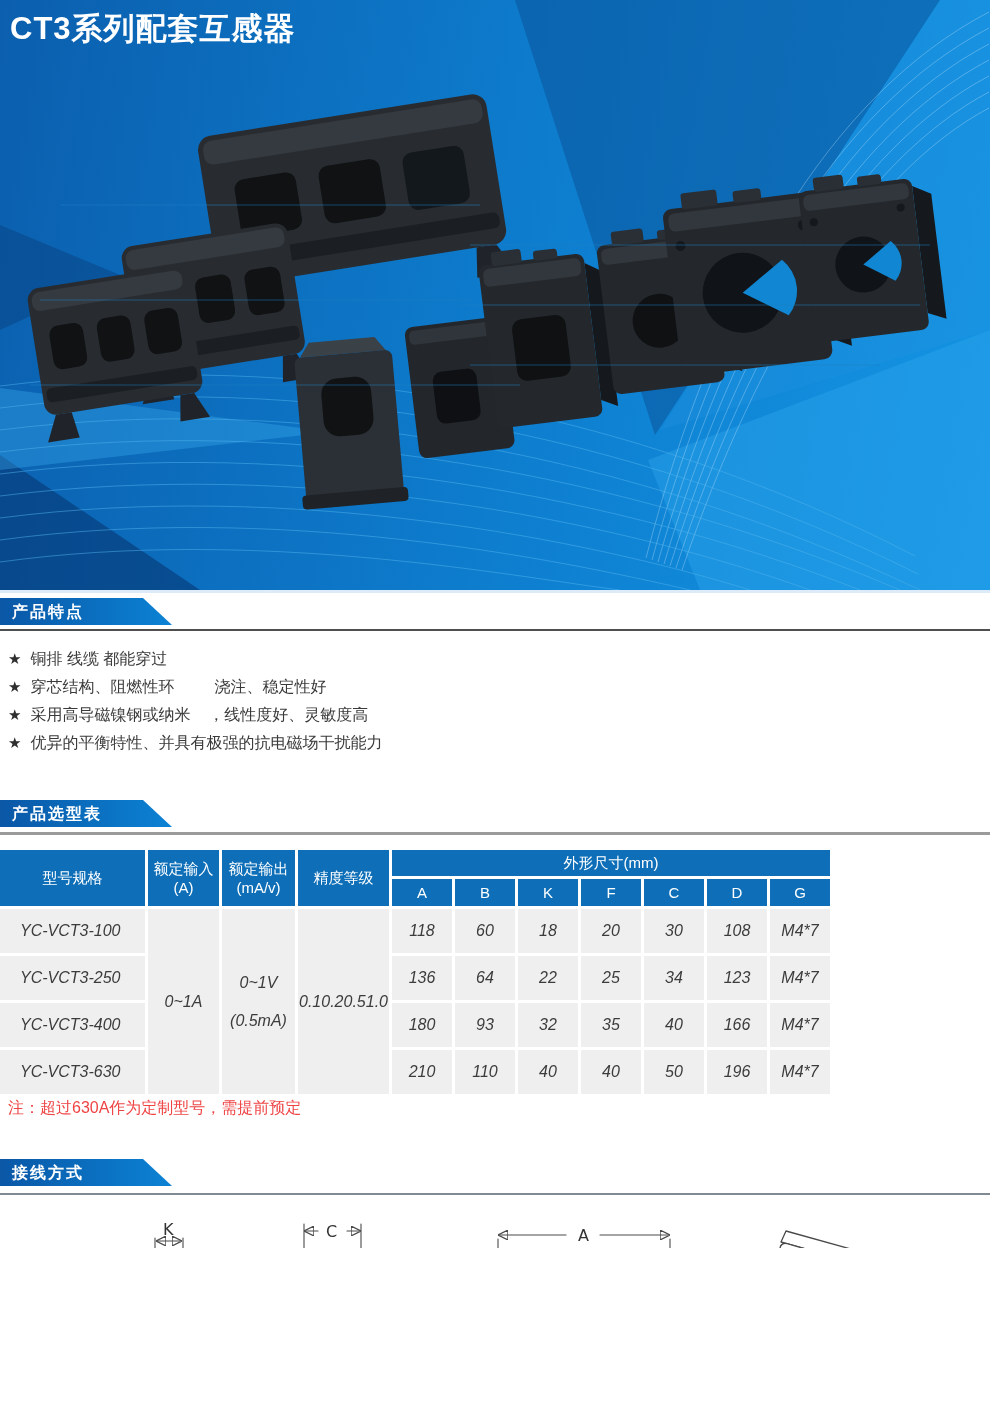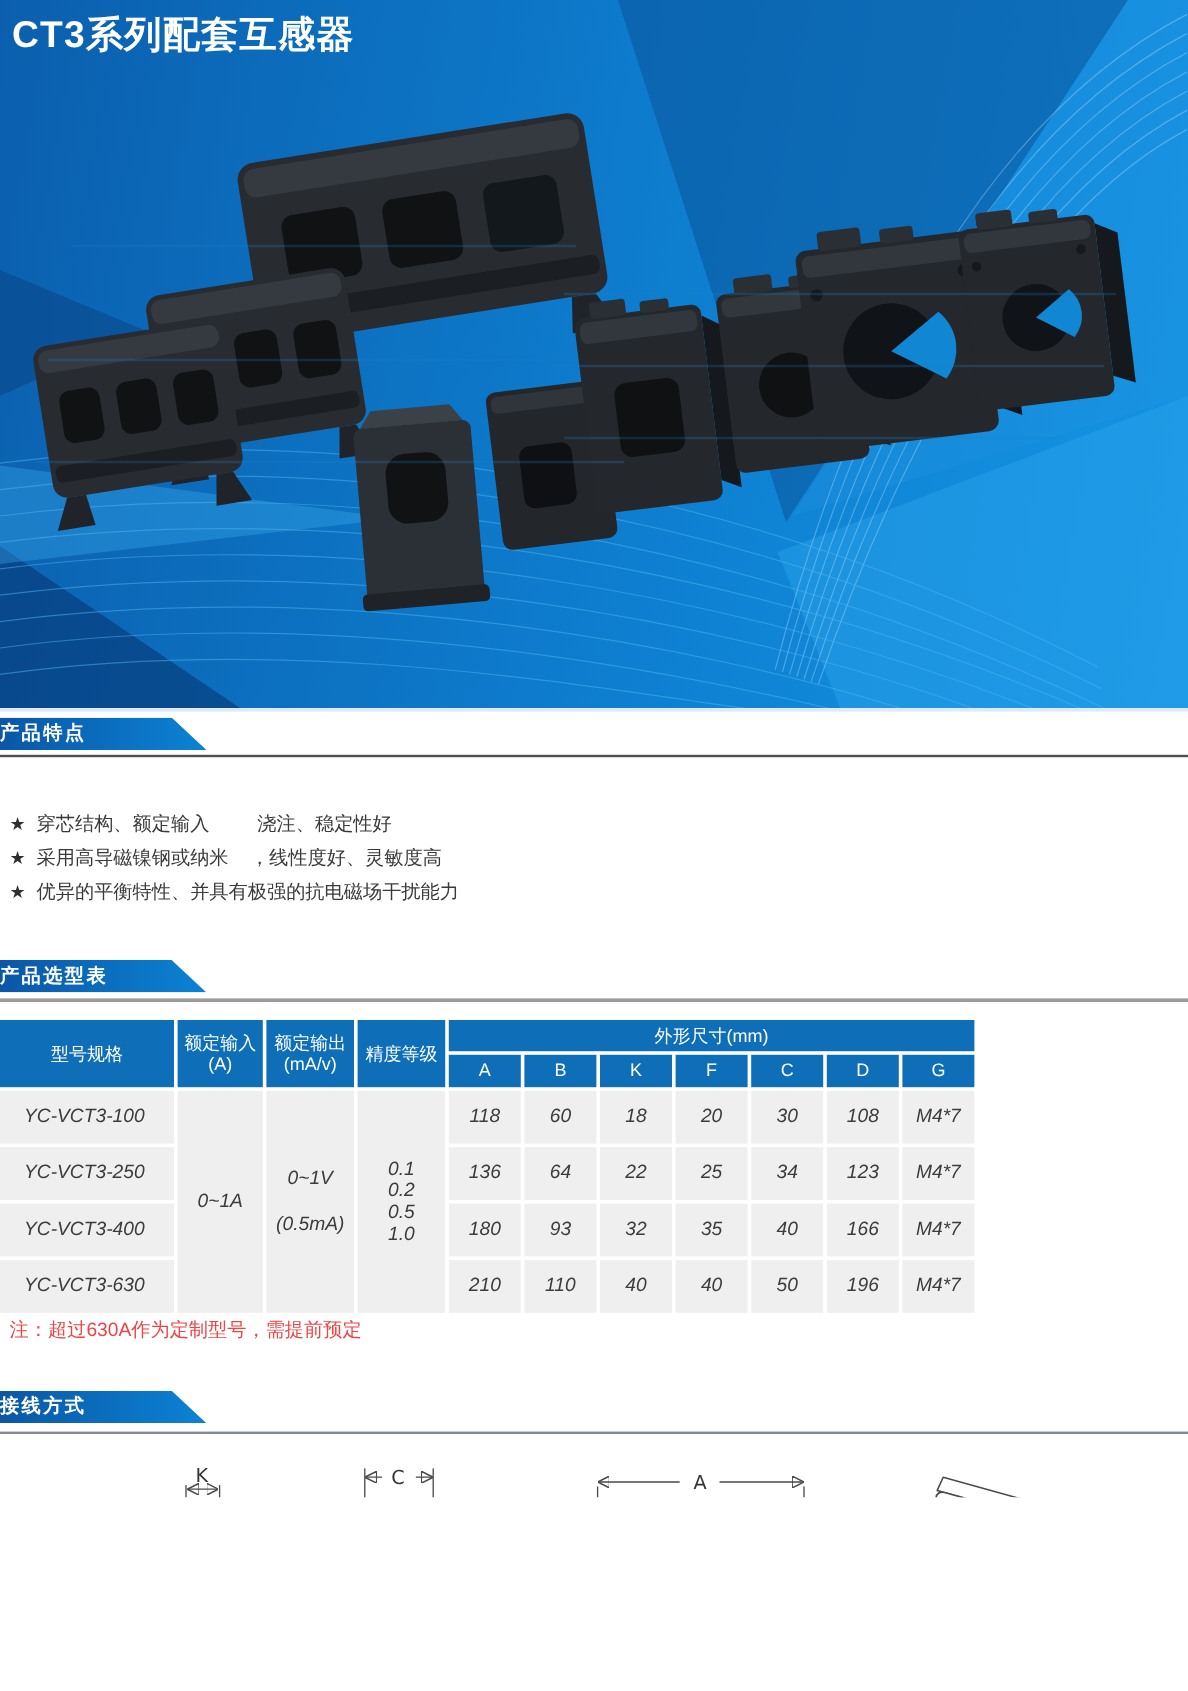--- a/index.html
+++ b/index.html
@@ -9,21 +9,21 @@
   
   .hero{position:absolute;left:0;top:0;width:990px;height:590px;
         background:linear-gradient(100deg,#0b5fae 0%,#0e7ecf 55%,#1495e4 100%);
         border-bottom:3px solid #dcebf7;}
   .hero svg{position:absolute;left:0;top:0;}
   .hero-title{position:absolute;left:10px;top:8px;color:#ffffff;font-size:31px;
               font-weight:bold;letter-spacing:1px;z-index:5;}
 
   
   .banner{position:absolute;left:0;width:185px;height:27px;line-height:27px;
-          box-sizing:border-box;color:#fff;font-size:16px;font-weight:bold;
+          padding-left:12px;box-sizing:border-box;color:#fff;font-size:16px;font-weight:bold;
           letter-spacing:2px;
           background:linear-gradient(90deg,#0a57a6 0%,#0c86d8 100%);
           clip-path:polygon(0 0,143px 0,172px 100%,0 100%);}
   .rule{position:absolute;left:0;width:990px;}
   .rule1{top:629px;border-top:2px solid #4f4f4f;}
   .rule2{top:832px;border-top:3px solid #9b9b9b;}
   .rule3{top:1193px;border-top:2px solid #7f8a92;}
 
   
   .feature-item{position:absolute;left:8px;width:960px;font-size:16px;color:#3a3a3a;
@@ -31,21 +31,21 @@
   .feature-item .star{margin-right:9px;color:#2f2f2f;font-size:15px;}
 
   
   table.sel{position:absolute;left:-3px;top:847px;border-collapse:separate;border-spacing:3px;
             table-layout:fixed;}
   table.sel th{background:#0e6fb8;color:#fff;font-weight:normal;font-size:15px;text-align:center;}
   table.sel td{background:#efeff0;color:#3c3c3c;font-size:16px;text-align:center;vertical-align:middle;font-style:italic;}
   table.sel .h1{height:26px;}
   table.sel .h2 th{height:25px;}
   table.sel td.model{text-align:left;padding-left:20px;height:42px;}
-  .acc-box{display:flex;flex-direction:column;justify-content:space-around;height:100%;}
+  .acc-box{display:flex;flex-direction:row;justify-content:space-around;height:100%;}
   .out-box{display:flex;flex-direction:column;justify-content:center;gap:20px;height:100%;}
   .note{position:absolute;left:8px;top:1098px;font-size:16px;color:#ef4444;}
 
   
   .drawings{position:absolute;left:0;top:1205px;}
   .drawings path,.drawings line,.drawings rect,.drawings ellipse{stroke:#4a4a4a;stroke-width:1.3;fill:none;stroke-linejoin:round;stroke-linecap:round;}
   .drawings .fw{fill:#ffffff;}
   .drawings text{fill:#333;font-size:16px;stroke:none;font-family:"DejaVu Sans",sans-serif;}
   .drawings .dim{stroke-width:1.1;}
 </style>
@@ -180,21 +180,22 @@
       </g>
     </svg>
     <div class="hero-title">CT3系列配套互感器</div>
   </div>
 
   <div class="banner" style="top:598px;">
     <span>产品特点</span>
   </div>
   <div class="rule rule1"></div>
 
-  <div class="feature-item" style="top:677px;"><span class="star">★</span><span>穿芯结构、额定输入         浇注、稳定性好</span></div>
+  <div class="feature-item" style="top:649px;"><span class="star">★</span><span>铜排 线缆 都能穿过</span></div>
+  <div class="feature-item" style="top:677px;"><span class="star">★</span><span>穿芯结构、阻燃性环         浇注、稳定性好</span></div>
   <div class="feature-item" style="top:733px;"><span class="star">★</span><span>优异的平衡特性、并具有极强的抗电磁场干扰能力</span></div>
   <div class="feature-item" style="top:705px;"><span class="star">★</span><span>采用高导磁镍钢或纳米    ，线性度好、灵敏度高</span></div>
 
   <div class="banner" style="top:800px;">
     <span>产品选型表</span>
   </div>
   <div class="rule rule2"></div>
 
   <table class="sel">
     <colgroup>

